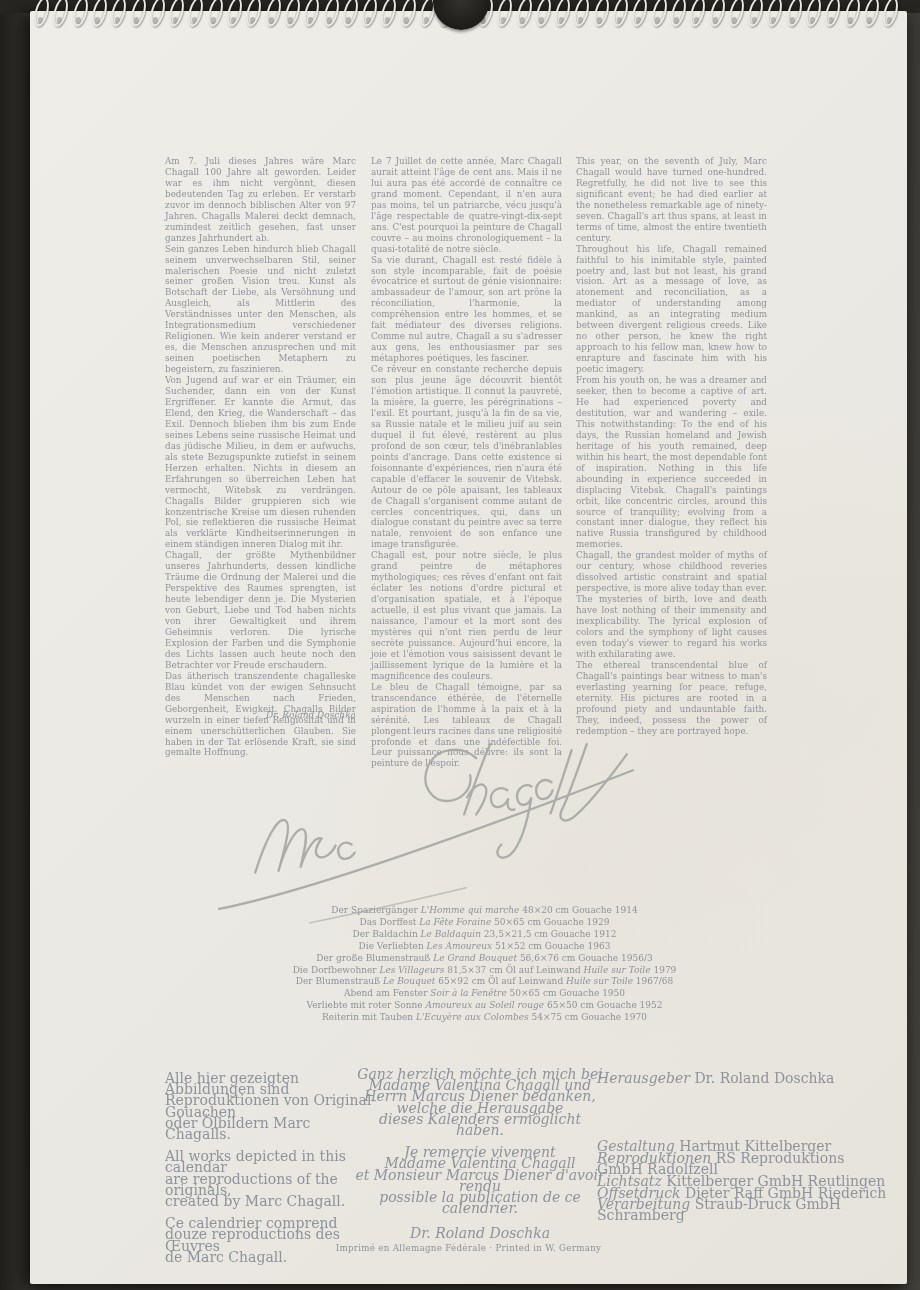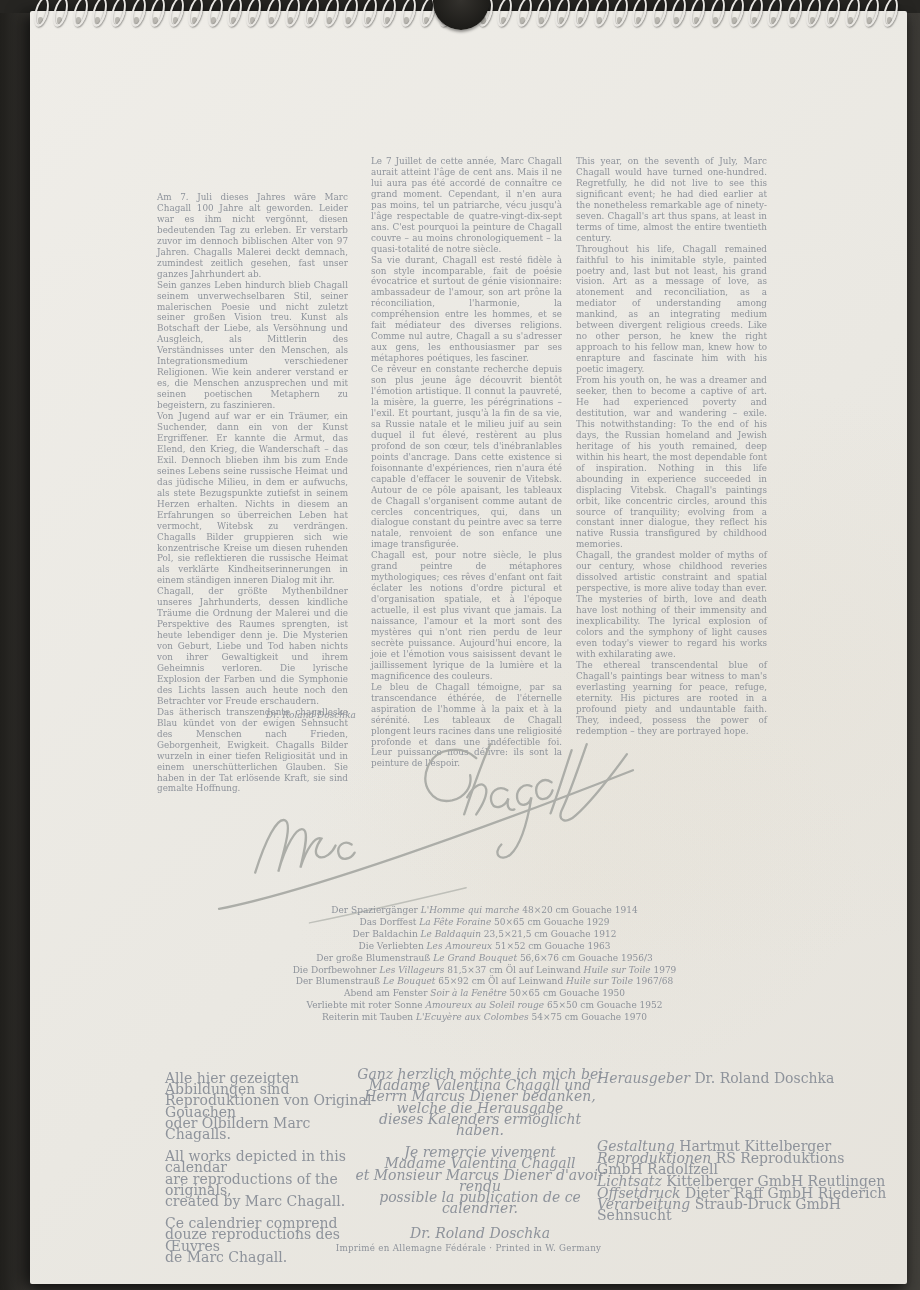--- a/index.html
+++ b/index.html
@@ -19,21 +19,21 @@
       linear-gradient(135deg,#efede8 0%,#eae8e2 55%,#e6e3dc 100%);
     border-radius:2px;
     box-shadow:-8px 2px 16px rgba(0,0,0,.5),0 6px 12px rgba(0,0,0,.45);
   }
   .col{
     position:absolute;top:145px;width:191px;
     text-align:justify;hyphens:auto;-webkit-hyphens:auto;
     font-size:8.8px;line-height:10.95px;color:var(--ink,#8e939b);
   }
   .col p{margin:0;}
-  #col-german{left:127px;margin-top:36px;}
+  #col-german{left:135px;}
   #col-french{left:341px;}
   #col-english{left:546px;}
   .signoff{margin-top:11px;text-align:right;font-style:italic;color:var(--ink,#8e939b);font-size:9px;}
   #signature-wrap{position:absolute;left:183px;top:728px;width:432px;height:188px;}
   #signature-wrap svg{display:block;width:100%;height:100%;}
   #art-list{
     position:absolute;left:16px;top:894px;width:100%;
     text-align:center;font-size:9px;line-height:11.9px;color:var(--ink,#8e939b);
   }
   .art-line{white-space:nowrap;}
@@ -169,21 +169,21 @@
       </div>
     <div class="mid-signoff">Dr. Roland Doschka</div>
   </div>
 
   <div id="credit-right" class="credit">
       <div class="entry gap-after"><span class="lbl">Herausgeber </span><span>Dr. Roland Doschka</span></div>
       <div class="entry"><span class="lbl">Gestaltung </span><span>Hartmut Kittelberger</span></div>
       <div class="entry"><span class="lbl">Reproduktionen </span><span>RS Reproduktions GmbH Radolfzell</span></div>
       <div class="entry"><span class="lbl">Lichtsatz </span><span>Kittelberger GmbH Reutlingen</span></div>
       <div class="entry"><span class="lbl">Offsetdruck </span><span>Dieter Raff GmbH Riederich</span></div>
-      <div class="entry"><span class="lbl">Verarbeitung </span><span>Straub-Druck GmbH Sehnsucht</span></div>
+      <div class="entry"><span class="lbl">Verarbeitung </span><span>Straub-Druck GmbH Schramberg</span></div>
     </div>
 
   <div id="print-line">Imprimé en Allemagne Fédérale · Printed in W. Germany</div>
 </div>
 
 <div id="spiral">
 
 <div class="slot" style="left: 7.5px;"></div>
     <div class="loop" style="left: 5px;"></div>
     <div class="slot" style="left: 26.8px;"></div>

